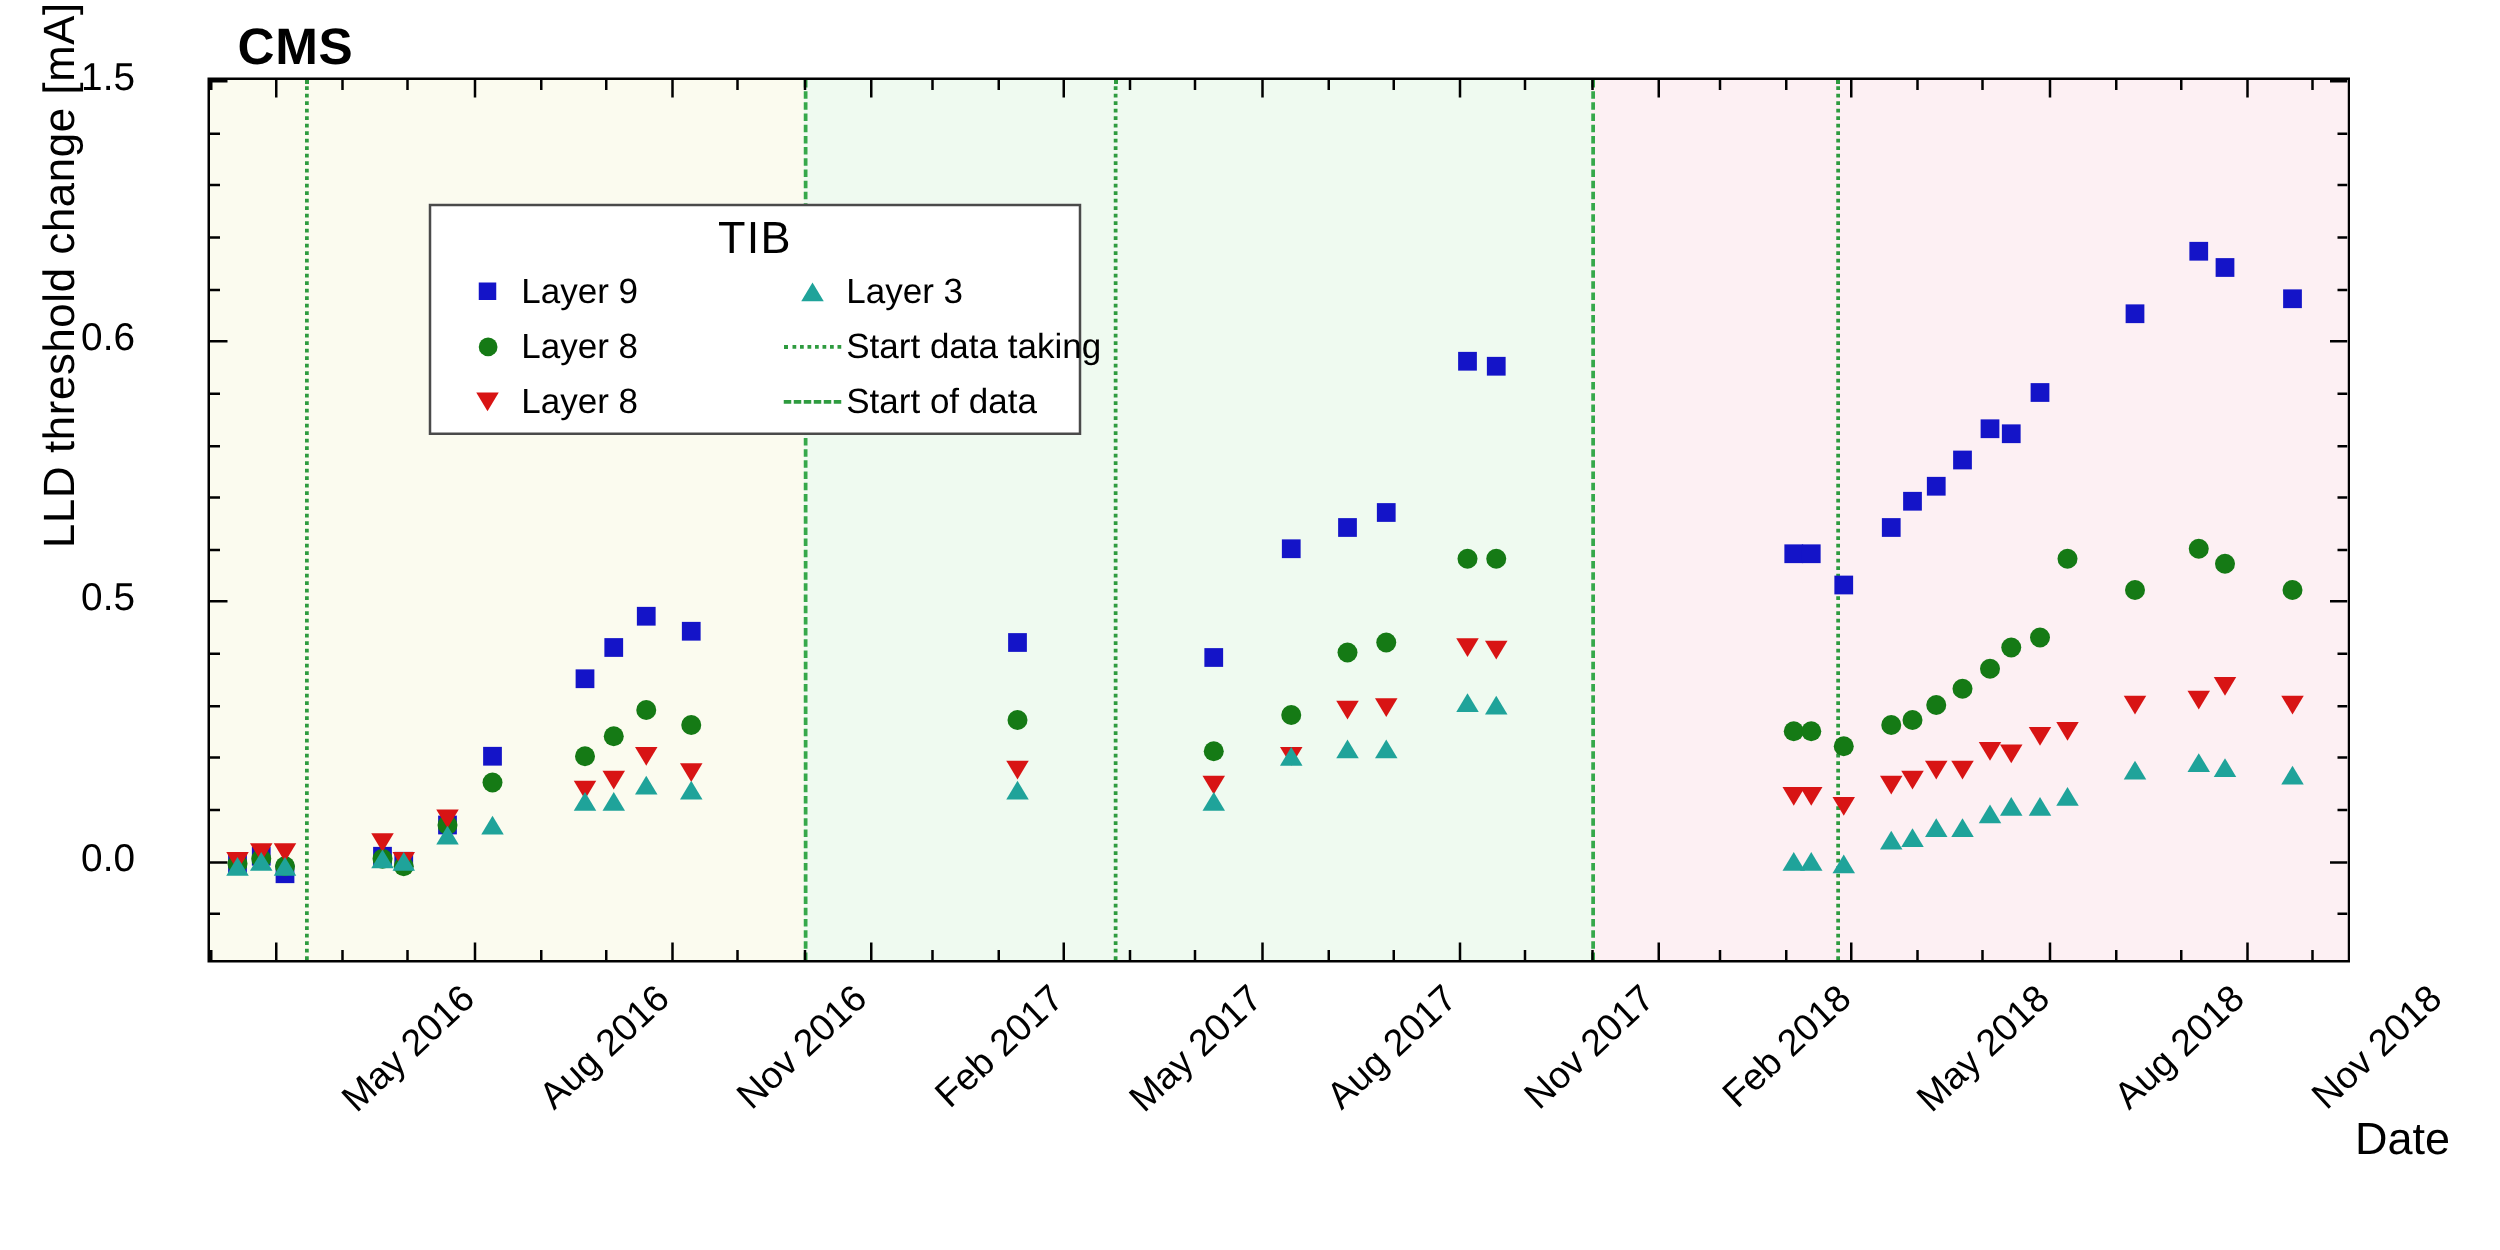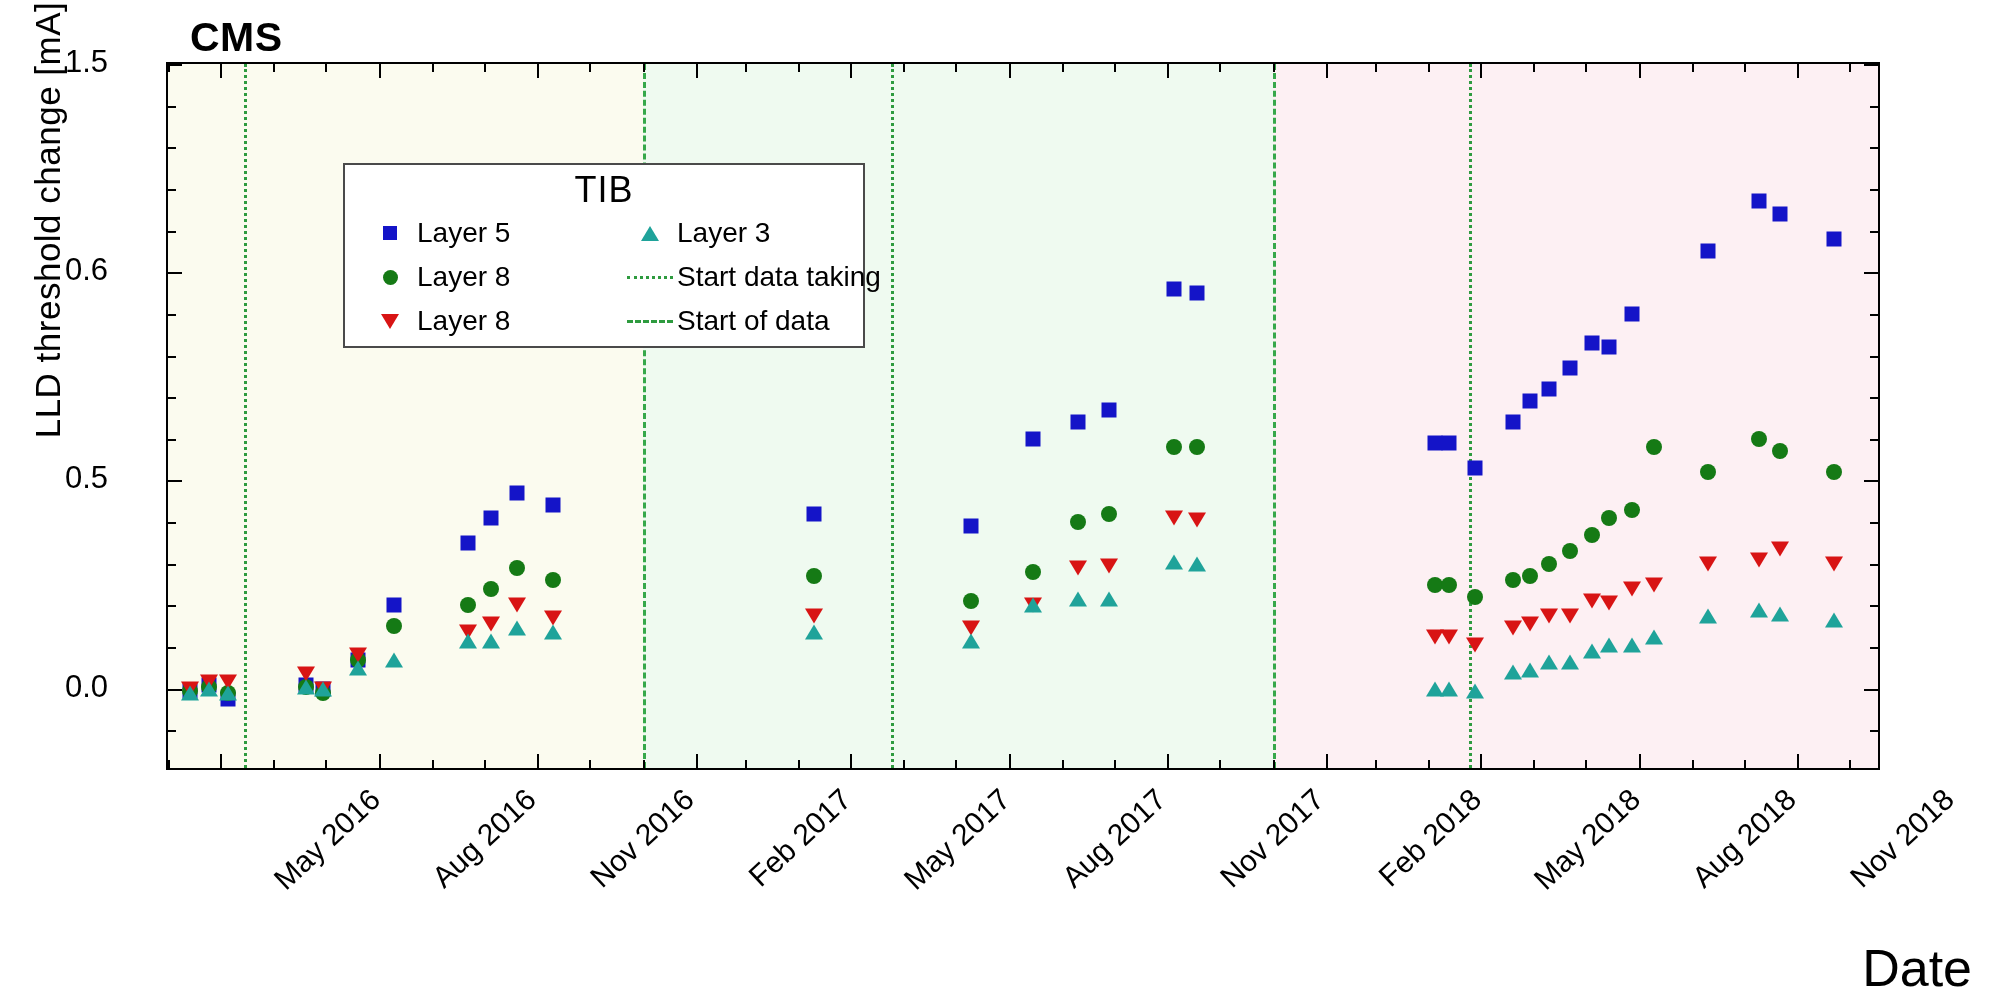--- a/index.html
+++ b/index.html
@@ -30,21 +30,21 @@
   .xtick-minor-t{top:0;height:8px;width:2px;}
 
   
   .ylabel-txt{position:absolute;right:1892px;font-size:31px;text-align:right;
               transform:translateY(-50%);white-space:nowrap;}
   #y-axis-title{position:absolute;left:-262px;top:200px;width:620px;
                 transform:rotate(-90deg);transform-origin:50% 50%;
                 font-size:35px;text-align:center;white-space:nowrap;letter-spacing:.5px;}
   .xlabel-txt{position:absolute;top:782px;font-size:30px;white-space:nowrap;
               transform:rotate(-43deg);transform-origin:right top;}
-  #x-axis-title{position:absolute;right:28px;top:890px;font-size:52px;margin-top:48px;}
+  #x-axis-title{position:absolute;right:40px;top:890px;font-size:36px;}
 
   
   #cms-label{position:absolute;left:190px;top:14px;font-size:41px;font-weight:bold;
              letter-spacing:.5px;}
   .era-caption{position:absolute;font-size:30px;white-space:nowrap;}
 
   
   #legend{position:absolute;left:343px;top:163px;width:522px;height:185px;
           background:#fff;border:2px solid #4a4a4a;box-sizing:border-box;}
   #legend-title{position:absolute;left:0;right:0;top:4px;text-align:center;
@@ -349,21 +349,21 @@
       </div>
   </div>
 
   <div id="legend">
     <div id="legend-title">TIB</div>
     <div id="legend-rows">
         <div class="leg-row" style="left: 18px; top: 52px;">
           <div class="leg-key">
             <div class="mk square" style="background: rgb(20, 20, 200); position: relative; transform: none; width: 14px; height: 14px;"></div>
           </div>
-          <div class="leg-txt">Layer 5</div>
+          <div class="leg-txt">Layer 9</div>
         </div>
         <div class="leg-row" style="left: 18px; top: 96px;">
           <div class="leg-key">
             <div class="mk circle" style="background: rgb(21, 122, 21); position: relative; transform: none; width: 15px; height: 15px;"></div>
           </div>
           <div class="leg-txt">Layer 8</div>
         </div>
         <div class="leg-row" style="left: 18px; top: 140px;">
           <div class="leg-key">
             <div class="mk tdown" style="border-top-color: rgb(216, 20, 20); position: relative; transform: none;"></div>

